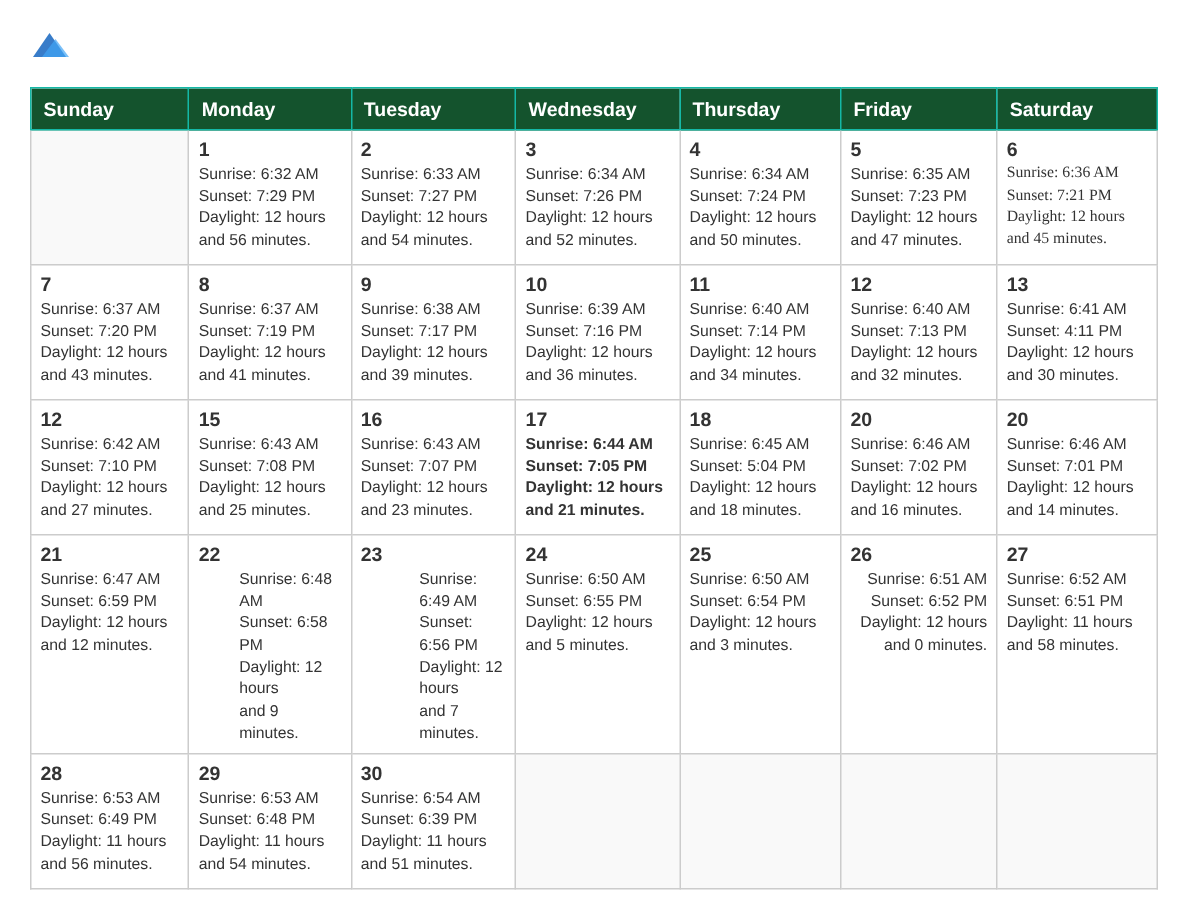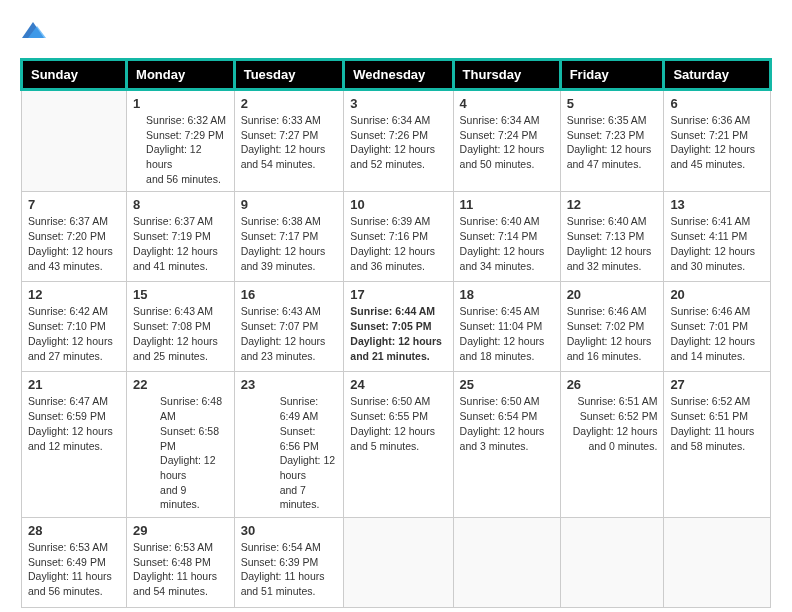--- a/index.html
+++ b/index.html
@@ -45,26 +45,26 @@
     }
     .location {
       font-size: 14px;
       color: #555;
     }
     .calendar-table {
       width: 100%;
       border-collapse: collapse;
     }
     .calendar-table thead tr th {
-      background-color: #000000;
+      background-color: #14532d;
       color: #fff;
       text-align: left;
       padding: 6px 8px;
       font-size: 13px;
-      border: 3px solid #14b8a6;
+      border: 1px solid #14b8a6;
     }
     .calendar-table tbody tr td {
       vertical-align: top;
       border: 1px solid #ccc;
       padding: 5px 6px;
       font-size: 11px;
       color: #333;
       width: 113px;
       min-height: 80px;
     }
@@ -116,21 +116,21 @@
         <th>Thursday</th>
         <th>Friday</th>
         <th>Saturday</th>
       </tr>
   </thead>
   <tbody id="calendar-body">
   <tr class="week-row">
         <td class="empty-cell"></td>
         <td>
           <span class="day-number">1</span>
-          <div class="day-detail" style="white-space: pre-line; margin-left: 13px;">Sunrise: 6:32 AM
+          <div class="day-detail" style="white-space: pre-line;">Sunrise: 6:32 AM
 Sunset: 7:29 PM
 Daylight: 12 hours
 and 56 minutes.</div>
         </td>
         <td>
           <span class="day-number">2</span>
           <div class="day-detail" style="white-space: pre-line;">Sunrise: 6:33 AM
 Sunset: 7:27 PM
 Daylight: 12 hours
 and 54 minutes.</div>
@@ -151,21 +151,21 @@
         </td>
         <td>
           <span class="day-number">5</span>
           <div class="day-detail" style="white-space: pre-line;">Sunrise: 6:35 AM
 Sunset: 7:23 PM
 Daylight: 12 hours
 and 47 minutes.</div>
         </td>
         <td>
           <span class="day-number">6</span>
-          <div class="day-detail" style="white-space: pre-line;">Sunrise: 6:36 AM
+          <div class="day-detail" style="white-space: pre-line; font-family: Liberation Serif, serif;">Sunrise: 6:36 AM
 Sunset: 7:21 PM
 Daylight: 12 hours
 and 45 minutes.</div>
         </td>
       </tr>
       <tr class="week-row">
         <td>
           <span class="day-number">7</span>
           <div class="day-detail" style="white-space: pre-line;">Sunrise: 6:37 AM
 Sunset: 7:20 PM
@@ -240,21 +240,21 @@
         <td>
           <span class="day-number">17</span>
           <div class="day-detail" style="white-space: pre-line; font-weight: bold;">Sunrise: 6:44 AM
 Sunset: 7:05 PM
 Daylight: 12 hours
 and 21 minutes.</div>
         </td>
         <td>
           <span class="day-number">18</span>
           <div class="day-detail" style="white-space: pre-line;">Sunrise: 6:45 AM
-Sunset: 11:04 PM
+Sunset: 5:04 PM
 Daylight: 12 hours
 and 18 minutes.</div>
         </td>
         <td>
           <span class="day-number">20</span>
           <div class="day-detail" style="white-space: pre-line;">Sunrise: 6:46 AM
 Sunset: 7:02 PM
 Daylight: 12 hours
 and 16 minutes.</div>
         </td>

